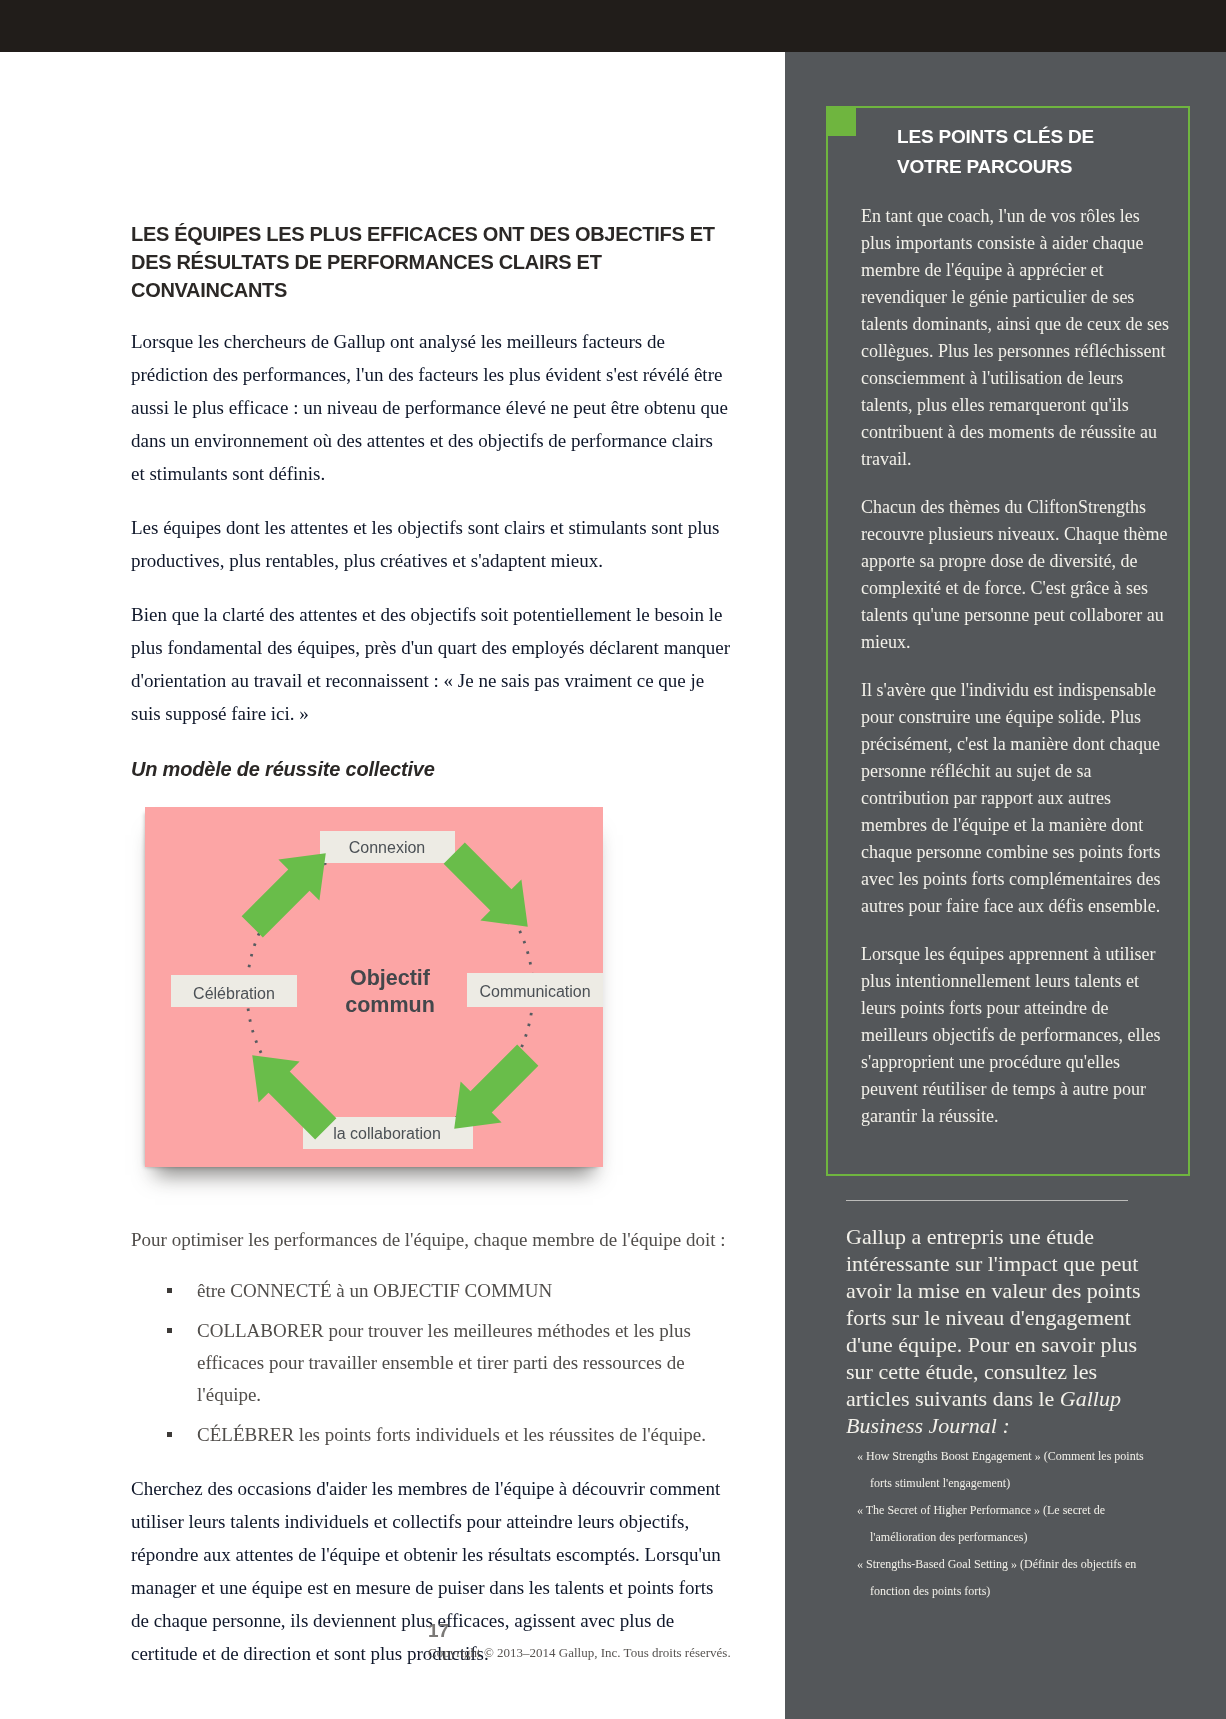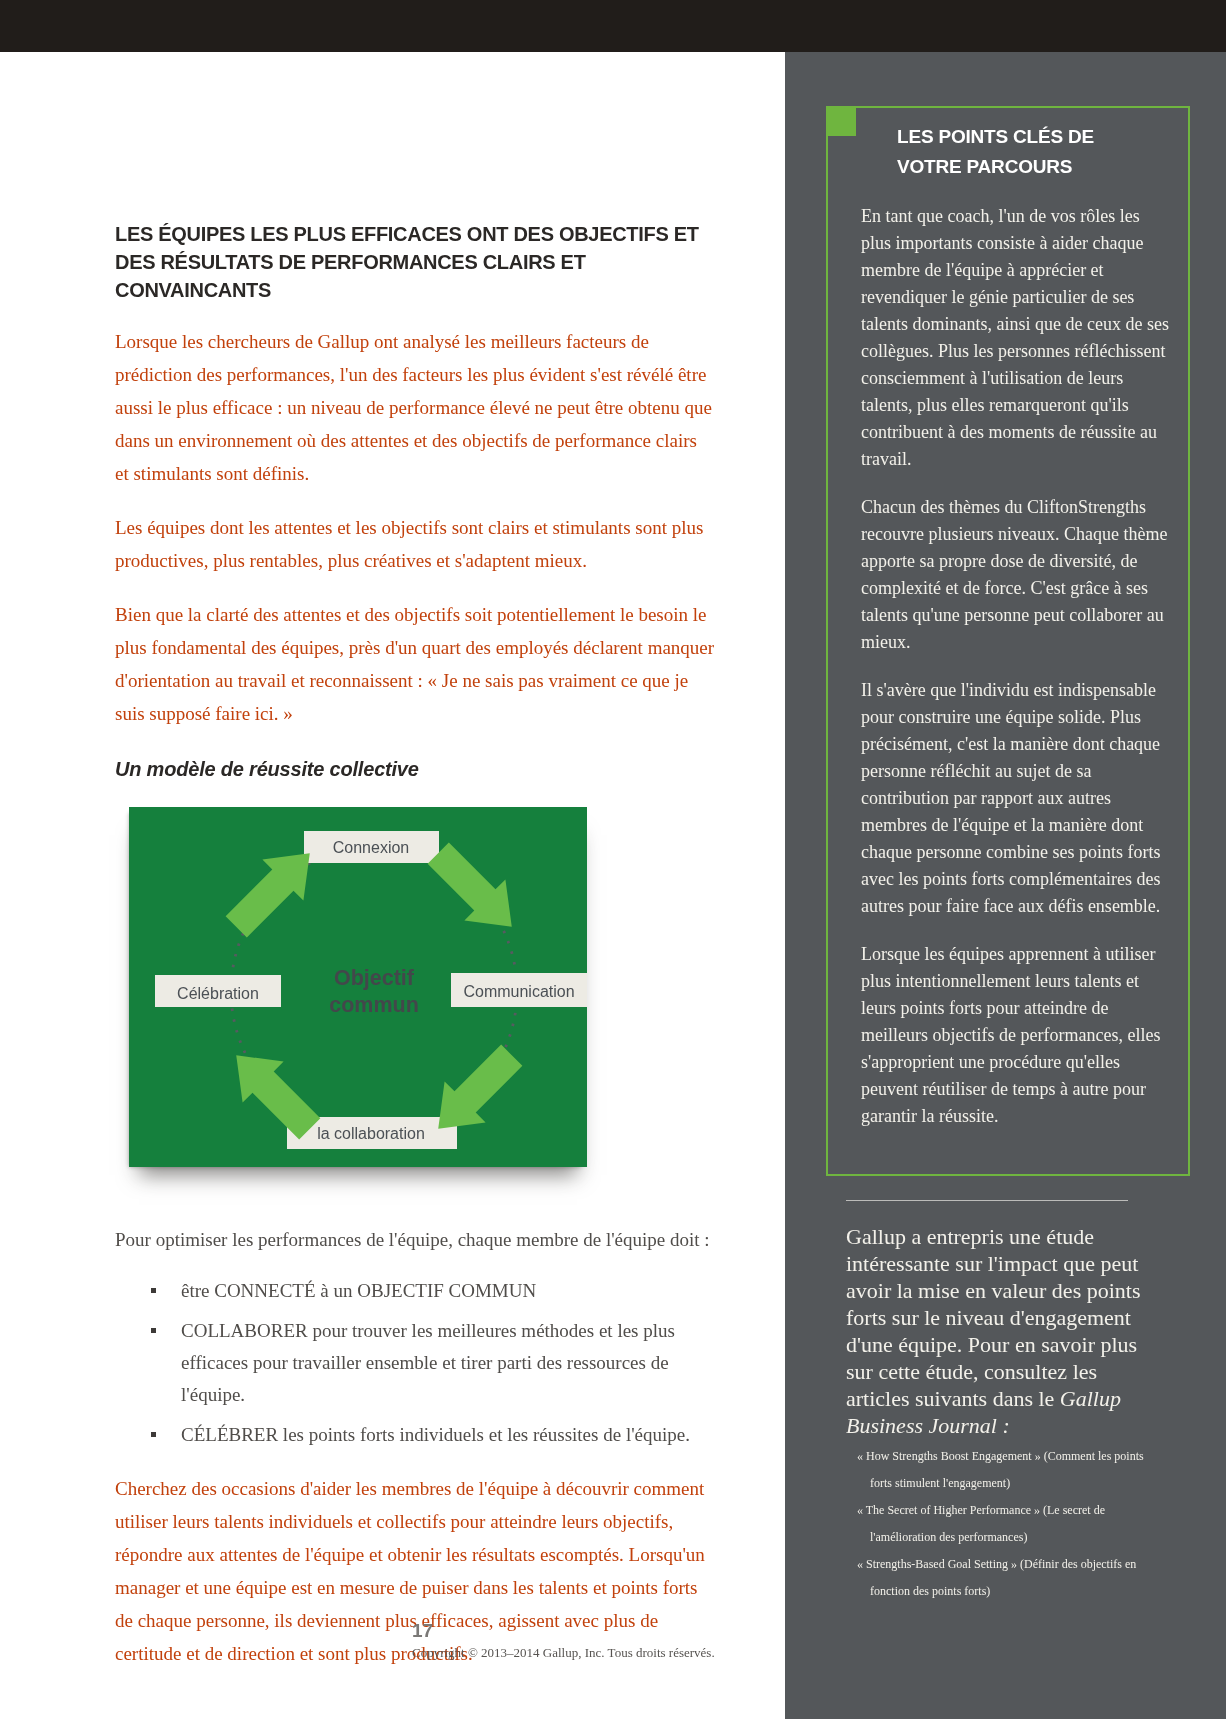--- a/index.html
+++ b/index.html
@@ -3,36 +3,36 @@
 <meta charset="utf-8">
 <style>
   html,body{margin:0;padding:0;}
   body{
     width:1226px;height:1719px;position:relative;background:#ffffff;
     overflow:hidden;font-family:"Liberation Serif", serif;
   }
   
   .topbar{position:absolute;left:0;top:0;width:1226px;height:52px;background:#211d1a;}
   
-  .main{position:absolute;left:0;top:52px;width:785px;height:1187px;background:#ffffff;}
+  .main{position:absolute;left:16px;top:52px;width:785px;height:1187px;background:#ffffff;}
   .content{position:absolute;left:115px;top:0;width:600px;}
   .h1{
     font-family:"Liberation Sans", sans-serif;font-weight:bold;
     font-size:20px;line-height:28px;color:#2b2826;letter-spacing:-0.3px;
     margin-top:168px;
   }
-  .para{font-size:19px;line-height:33px;color:#c2410c;margin-top:21px;}
+  .para{font-size:19px;line-height:33px;color:#0f172a;margin-top:21px;}
   .h2{
     font-family:"Liberation Sans", sans-serif;font-weight:bold;font-style:italic;
     font-size:20px;color:#2b2826;margin-top:28px;letter-spacing:-0.2px;
   }
   
   .paper{
     position:relative;width:458px;height:360px;margin:26px 0 0 14px;
-    background:#15803d;
+    background:#fca5a5;
     box-shadow:-3px 3px 4px -3px rgba(40,38,35,.35), 0 18px 20px -10px rgba(40,38,35,.55);
   }
   .paper::before{
     content:"";position:absolute;left:-7px;top:8px;bottom:6px;width:10px;
     background:#c9c5bc;transform:rotate(0.6deg);z-index:-1;
   }
   .paper::after{
     content:"";position:absolute;left:-12px;bottom:-12px;width:0;height:0;
     border-style:solid;border-width:0 0 30px 22px;
     border-color:transparent transparent #918d85 transparent;

